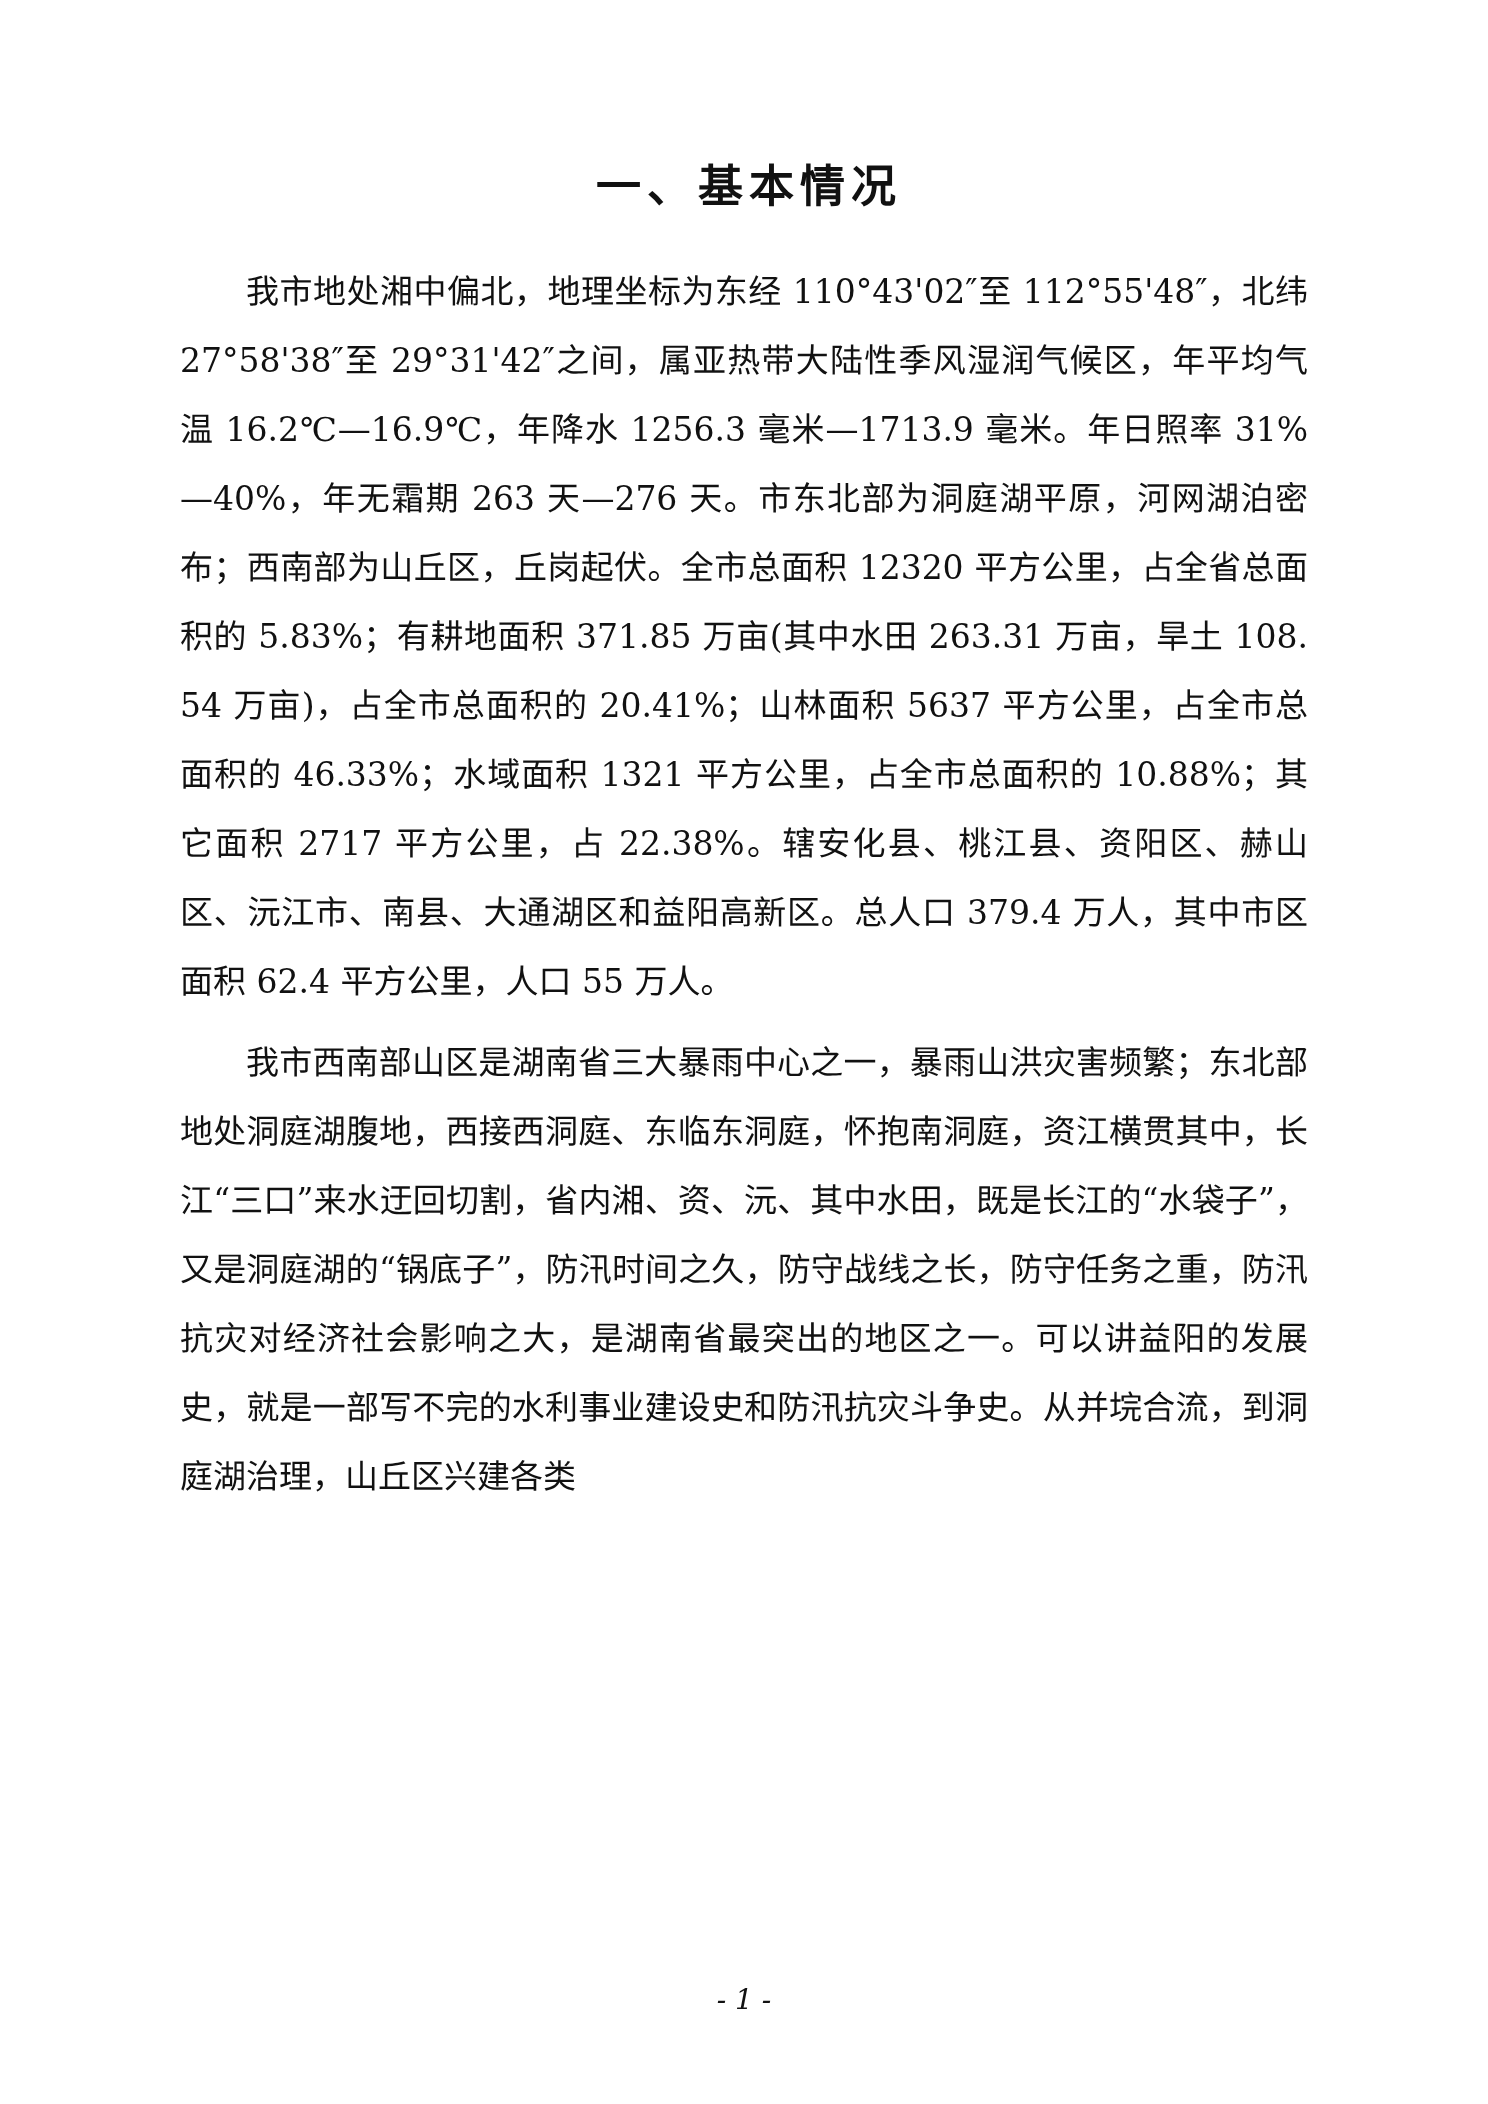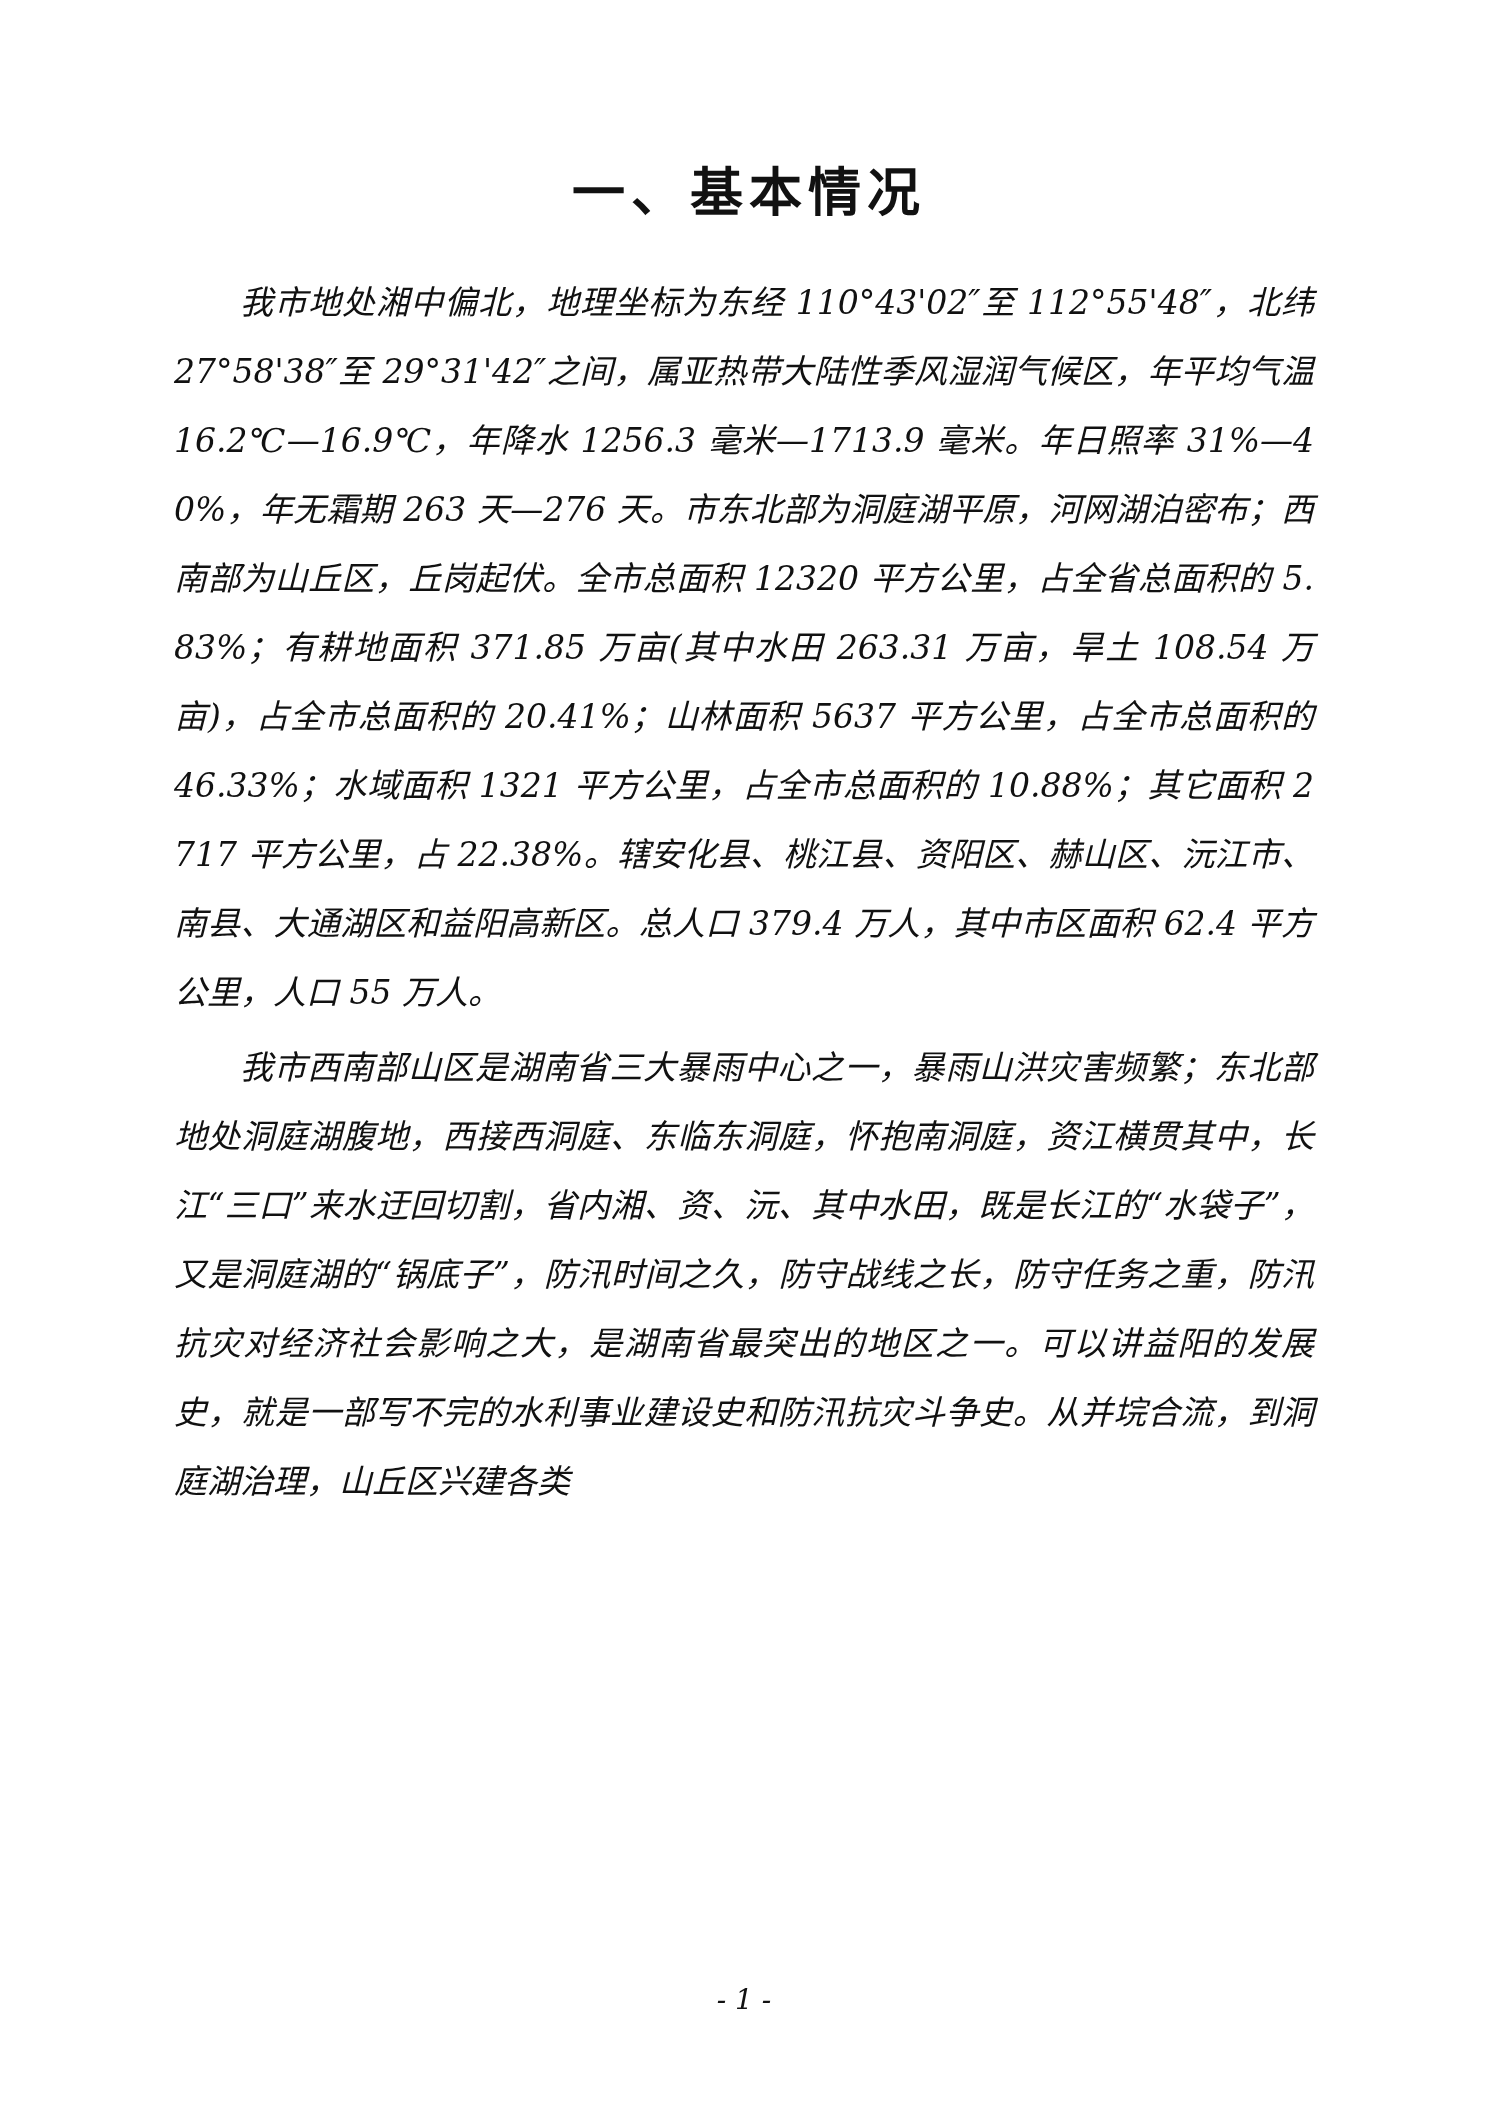--- a/index.html
+++ b/index.html
@@ -18,38 +18,37 @@
   }
   .content {
     position: absolute;
     left: 168px;
     top: 150px;
     width: 1152px;
   }
   .doc-title {
     font-family: "DejaVu Serif", "Liberation Serif", serif;
     font-weight: bold;
-    font-size: 53px;
+    font-size: 45px;
     text-align: center;
     letter-spacing: 6px;
     color: #111111;
     margin: 0 0 42px 0;
     padding-left: 10px;
   }
   .para {
     font-family: "DejaVu Serif", "Liberation Serif", serif;
     font-size: 33px;
     line-height: 69px;
     color: #111111;
     text-align: justify;
     text-justify: inter-ideograph;
     text-indent: 2em;
-    margin: 6px;
+    margin: 12px;
     word-break: break-all;
-    font-style: italic;
   }
   .para + .para {
     margin-top: 0px;
   }
   .page-number {
     position: absolute;
     left: 0;
     right: 0;
     bottom: 88px;
     text-align: center;

